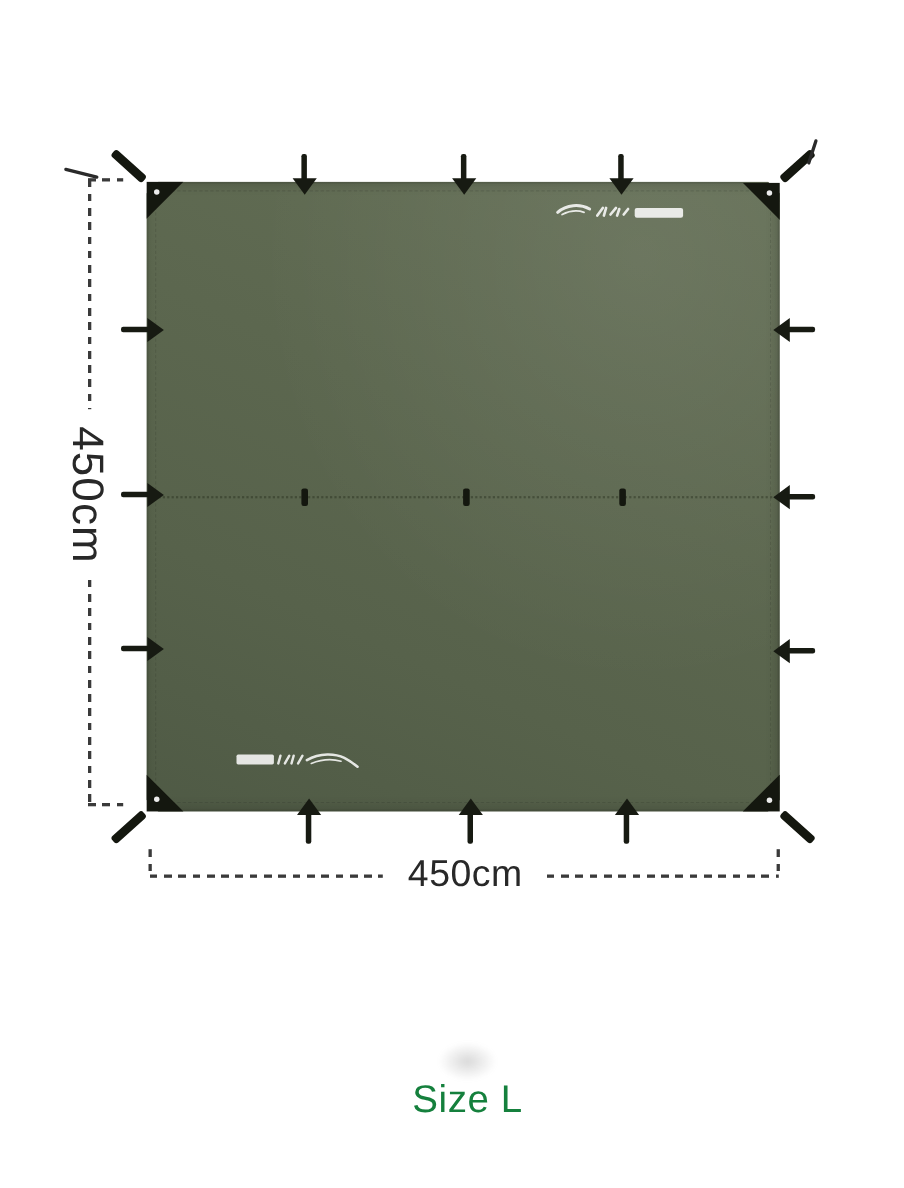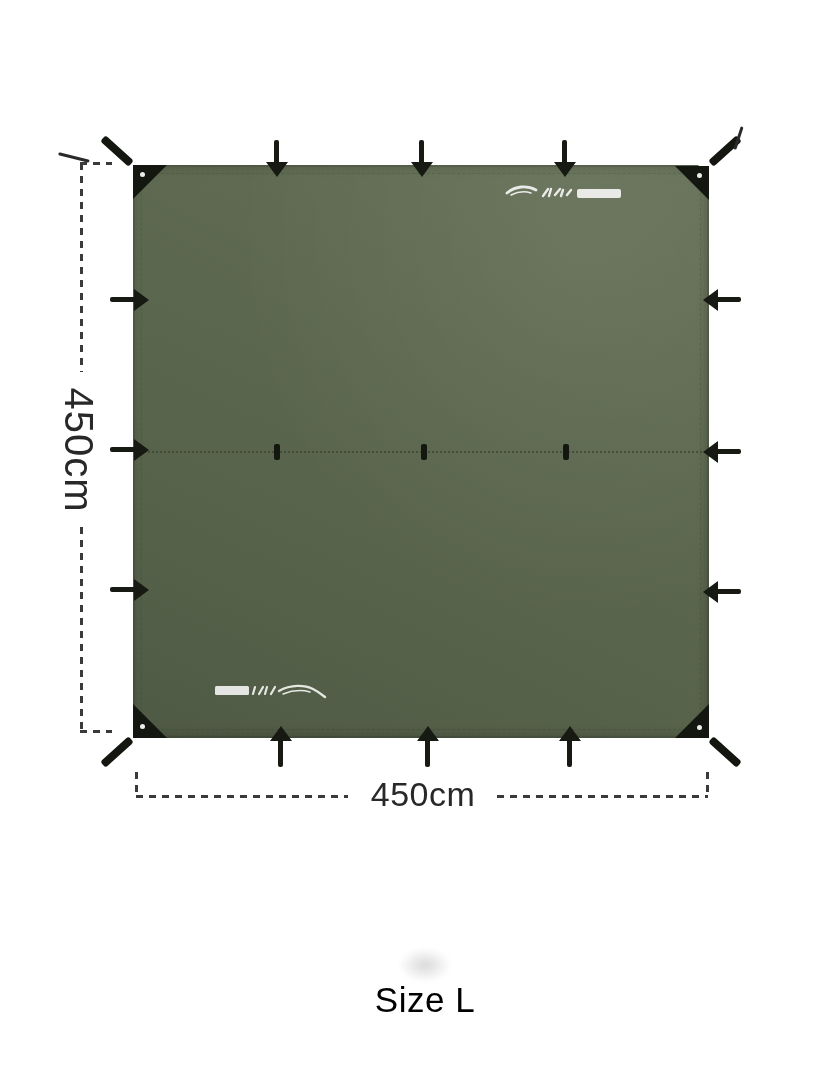--- a/index.html
+++ b/index.html
@@ -74,21 +74,21 @@
   }
   .hlabel-wrap{position:absolute;left:346px;top:774px;width:154px;text-align:center;line-height:40px;}
   
   .smudge{
     position:absolute;left:390px;top:942px;width:70px;height:46px;
     background:radial-gradient(closest-side,rgba(120,120,120,0.28),rgba(120,120,120,0) 75%);
     filter:blur(2px);
   }
   .size-label{
     position:absolute;left:0;top:980px;width:100%;padding-left:28px;box-sizing:border-box;
-    text-align:center;font-size:35px;color:#000000;letter-spacing:0.5px;
+    text-align:center;font-size:35px;color:#15803d;letter-spacing:0.5px;
   }
 </style>
 </head>
 <body>
 
 <div class="canvas">
 
   <div class="tarp"></div>
   <div class="seam"></div>
 

